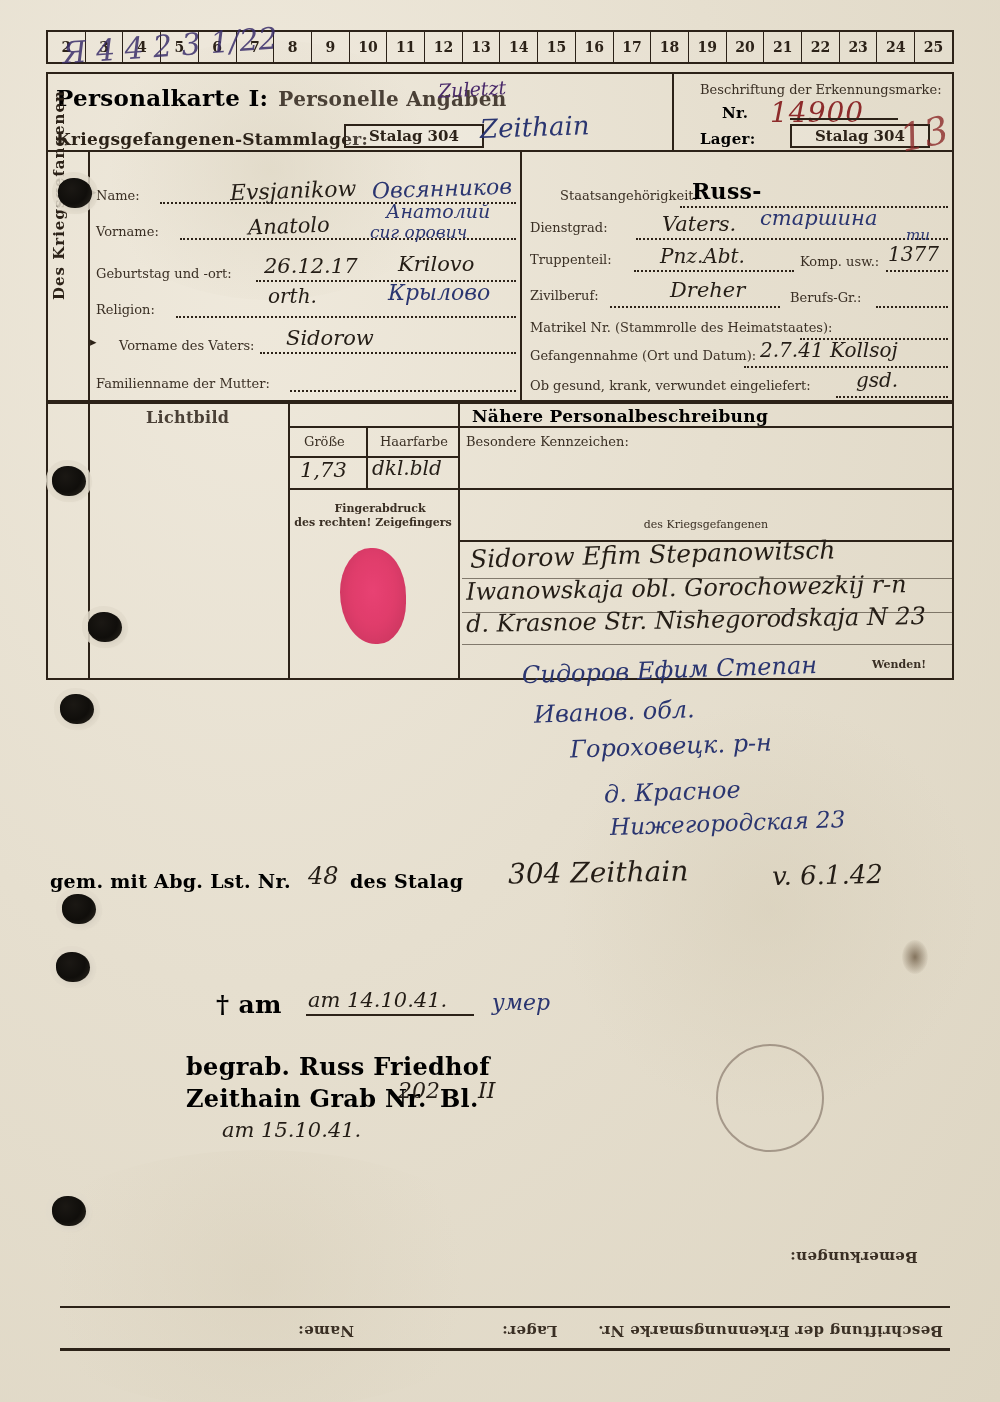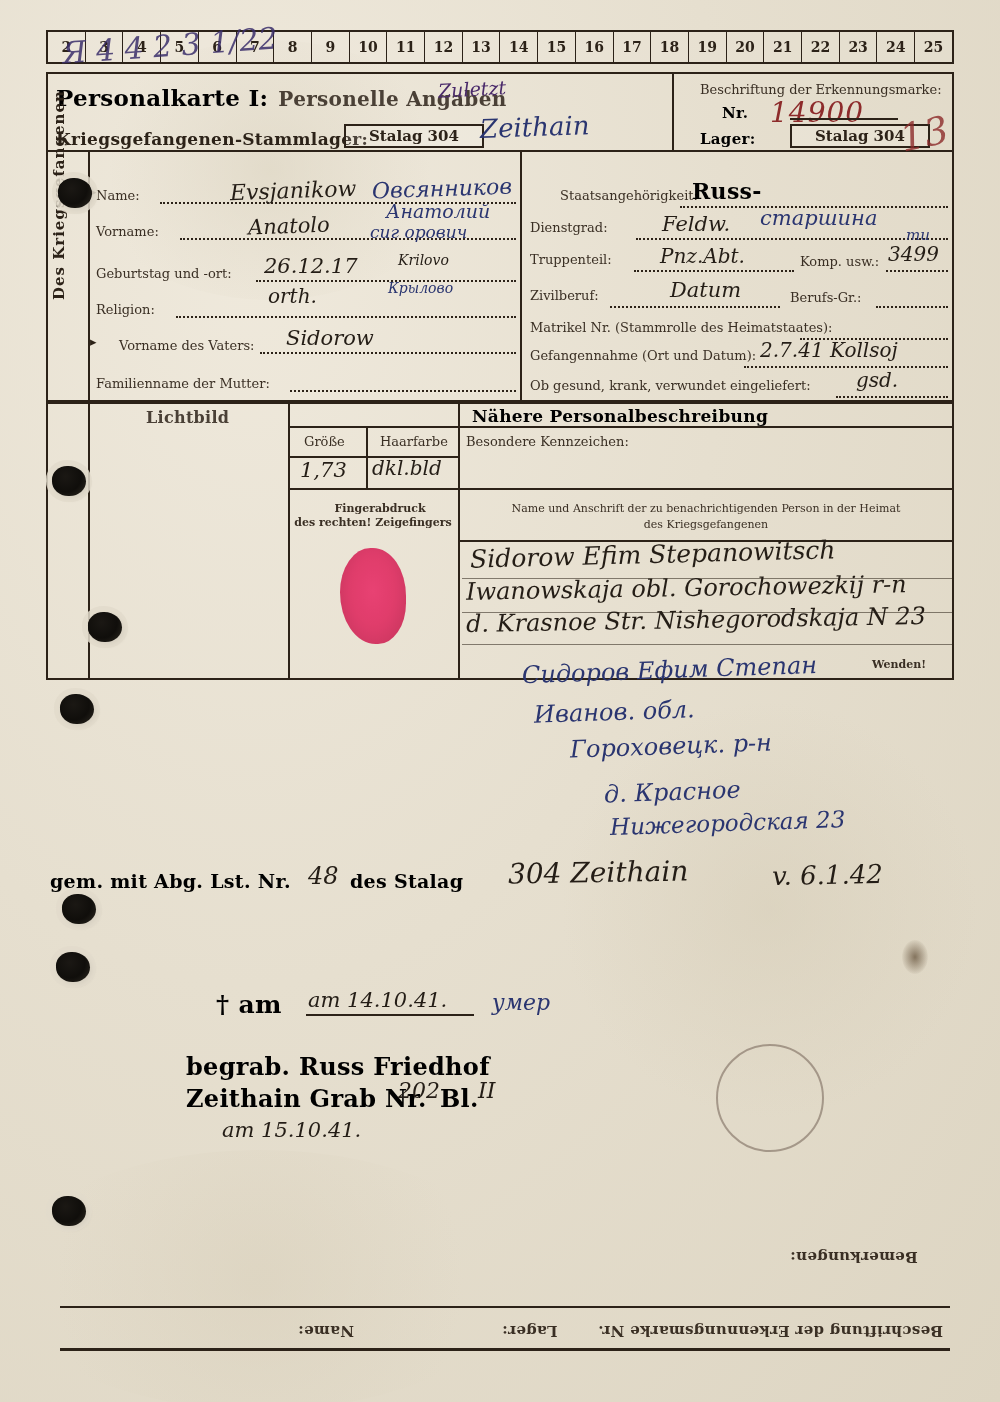--- a/index.html
+++ b/index.html
@@ -181,22 +181,22 @@
   <div style="position:absolute;left:180px;top:236px;width:336px;height:2px;border-bottom:2px dotted #2c2218;"></div>
   <div class="hw hw-dark" style="position:absolute;left:248px;top:214px;font-size:21px;transform:rotate(-2deg);">Anatolo</div>
   <div class="hw hw-blue" style="position:absolute;left:386px;top:200px;font-size:19px;">Анатолий</div>
   <div class="hw hw-blue" style="position:absolute;left:370px;top:222px;font-size:17px;">сиг орович</div>
 
   <div style="position:absolute;left:96px;top:264px;">
     <span class="lbl">Geburtstag und -ort:</span>
   </div>
   <div style="position:absolute;left:256px;top:278px;width:260px;height:2px;border-bottom:2px dotted #2c2218;"></div>
   <div class="hw hw-dark" style="position:absolute;left:264px;top:254px;font-size:21px;">26.12.17</div>
-  <div class="hw hw-dark" style="position:absolute;left:398px;top:252px;font-size:14px;">Krilovo</div>
-  <div class="hw hw-blue" style="position:absolute;left:388px;top:280px;font-size:14px;">Крылово</div>
+  <div class="hw hw-dark" style="position:absolute;left:398px;top:252px;font-size:21px;">Krilovo</div>
+  <div class="hw hw-blue" style="position:absolute;left:388px;top:280px;font-size:22px;">Крылово</div>
 
   <div style="position:absolute;left:96px;top:300px;">
     <span class="lbl">Religion:</span>
   </div>
   <div style="position:absolute;left:176px;top:314px;width:340px;height:2px;border-bottom:2px dotted #2c2218;"></div>
   <div class="hw hw-dark" style="position:absolute;left:268px;top:284px;font-size:20px;">orth.</div>
 
   <div style="position:absolute;left:96px;top:336px;margin-left:23px;">
     <span class="lbl">Vorname des Vaters:</span>
   </div>
@@ -210,34 +210,34 @@
 
   <div style="position:absolute;left:90px;top:184px;color:#2c2218;font-size:13px;">▸</div>
   <div style="position:absolute;left:90px;top:334px;color:#2c2218;font-size:13px;">▸</div>
 
   <div class="lbl" style="position:absolute;left:560px;top:188px;">Staatsangehörigkeit:</div>
   <div style="position:absolute;left:680px;top:204px;width:268px;height:2px;border-bottom:2px dotted #2c2218;"></div>
   <div class="fraktur" style="position:absolute;left:692px;top:178px;font-size:22px;">Russ-</div>
 
   <div class="lbl" style="position:absolute;left:530px;top:220px;">Dienstgrad:</div>
   <div style="position:absolute;left:636px;top:236px;width:312px;height:2px;border-bottom:2px dotted #2c2218;"></div>
-  <div class="hw hw-dark" style="position:absolute;left:662px;top:212px;font-size:21px;">Feldw.</div>
+  <div class="hw hw-dark" style="position:absolute;left:662px;top:212px;font-size:21px;">Vaters.</div>
   <div class="hw hw-blue" style="position:absolute;left:760px;top:206px;font-size:21px;">старшина</div>
   <div class="hw hw-blue" style="position:absolute;left:906px;top:226px;font-size:15px;">ти</div>
 
   <div class="lbl" style="position:absolute;left:530px;top:252px;">Truppenteil:</div>
   <div style="position:absolute;left:634px;top:268px;width:160px;height:2px;border-bottom:2px dotted #2c2218;"></div>
   <div class="hw hw-dark" style="position:absolute;left:660px;top:244px;font-size:20px;">Pnz.Abt.</div>
   <div class="lbl" style="position:absolute;left:800px;top:254px;">Komp. usw.:</div>
   <div style="position:absolute;left:886px;top:268px;width:62px;height:2px;border-bottom:2px dotted #2c2218;"></div>
-  <div class="hw hw-dark" style="position:absolute;left:888px;top:242px;font-size:20px;">3499</div>
+  <div class="hw hw-dark" style="position:absolute;left:888px;top:242px;font-size:20px;">1377</div>
 
   <div class="lbl" style="position:absolute;left:530px;top:288px;">Zivilberuf:</div>
   <div style="position:absolute;left:610px;top:304px;width:170px;height:2px;border-bottom:2px dotted #2c2218;"></div>
-  <div class="hw hw-dark" style="position:absolute;left:670px;top:278px;font-size:21px;">Datum</div>
+  <div class="hw hw-dark" style="position:absolute;left:670px;top:278px;font-size:21px;">Dreher</div>
   <div class="lbl" style="position:absolute;left:790px;top:290px;">Berufs-Gr.:</div>
   <div style="position:absolute;left:876px;top:304px;width:72px;height:2px;border-bottom:2px dotted #2c2218;"></div>
 
   <div class="lbl" style="position:absolute;left:530px;top:320px;">Matrikel Nr. (Stammrolle des Heimatstaates):</div>
   <div style="position:absolute;left:800px;top:336px;width:148px;height:2px;border-bottom:2px dotted #2c2218;"></div>
 
   <div class="lbl" style="position:absolute;left:530px;top:348px;">Gefangennahme (Ort und Datum):</div>
   <div style="position:absolute;left:744px;top:364px;width:204px;height:2px;border-bottom:2px dotted #2c2218;"></div>
   <div class="hw hw-dark" style="position:absolute;left:760px;top:338px;font-size:20px;">2.7.41 Kollsoj</div>
 
@@ -262,21 +262,20 @@
   <div class="lbl" style="position:absolute;left:380px;top:434px;font-size:13px;">Haarfarbe</div>
   <div class="hw hw-dark" style="position:absolute;left:300px;top:458px;font-size:21px;">1,73</div>
   <div class="hw hw-dark" style="position:absolute;left:372px;top:456px;font-size:20px;">dkl.bld</div>
 
   <div class="lbl" style="position:absolute;left:466px;top:434px;font-size:13px;">Besondere Kennzeichen:</div>
 
   <div class="lblsm" style="position:absolute;left:288px;width:184px;top:502px;text-align:center;font-weight:bold;">Fingerabdruck</div>
   <div class="lblsm" style="position:absolute;left:288px;width:170px;top:516px;text-align:center;font-weight:bold;">des rechten! Zeigefingers</div>
   <div class="fingerprint" style="left:340px;top:548px;"></div>
 
-  <div class="lblsm" style="position:absolute;left:458px;width:496px;top:502px;text-align:center;">Name und Anschrift der zu benachrichtigenden Person in der Heimat</div>
   <div class="lblsm" style="position:absolute;left:458px;width:496px;top:518px;text-align:center;">des Kriegsgefangenen</div>
 
   <div class="hw hw-dark" style="position:absolute;left:470px;top:540px;font-size:25px;transform:rotate(-1.5deg);">Sidorow Efim Stepanowitsch</div>
   <div style="position:absolute;left:462px;top:578px;width:492px;height:1px;background:rgba(44,34,24,.55);"></div>
   <div class="hw hw-dark" style="position:absolute;left:466px;top:574px;font-size:24px;transform:rotate(-1deg);">Iwanowskaja obl. Gorochowezkij r-n</div>
   <div style="position:absolute;left:462px;top:612px;width:492px;height:1px;background:rgba(44,34,24,.55);"></div>
   <div class="hw hw-dark" style="position:absolute;left:466px;top:606px;font-size:24px;transform:rotate(-1deg);">d. Krasnoe Str. Nishegorodskaja N 23</div>
   <div style="position:absolute;left:462px;top:644px;width:492px;height:1px;background:rgba(44,34,24,.55);"></div>
 
   <div class="lblsm" style="position:absolute;left:872px;top:658px;font-weight:bold;">Wenden!</div>

